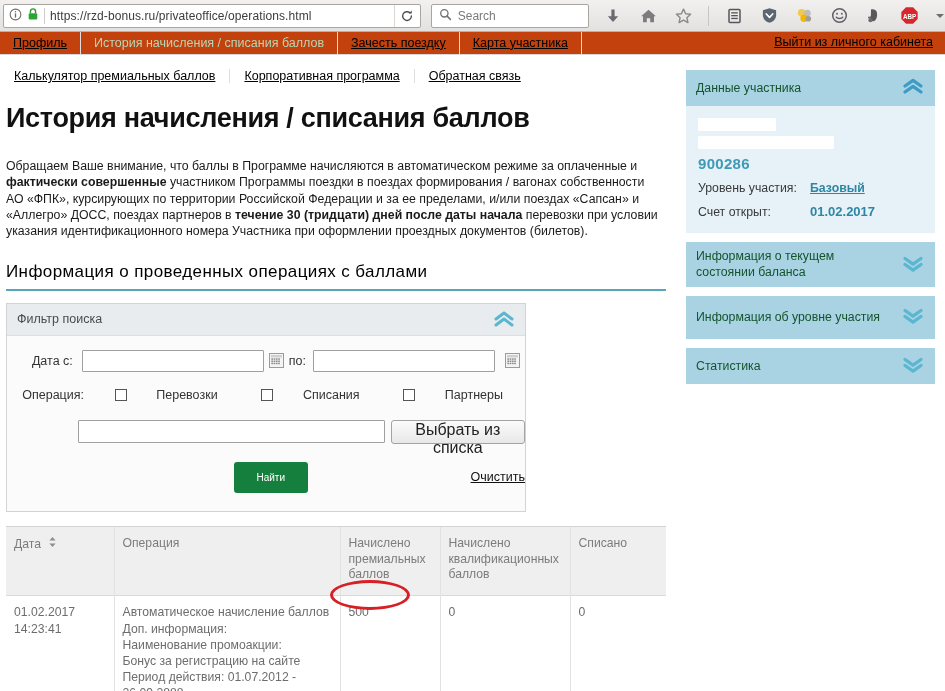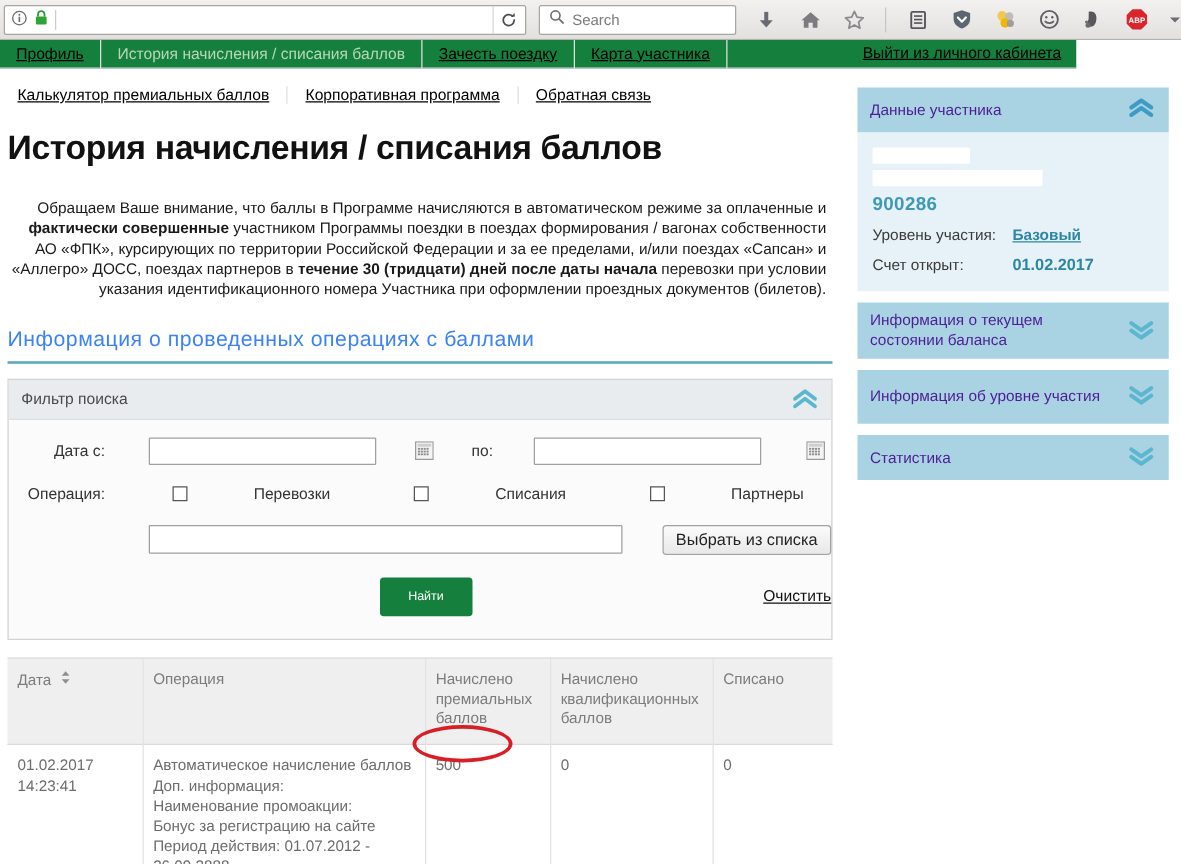--- a/index.html
+++ b/index.html
@@ -41,22 +41,22 @@
     background: #fff; border: 1px solid #a9a6a1; border-radius: 2px;
     display: flex; align-items: center; gap: 6px; padding-left: 7px;
   }
   .search-ph { color: #7a7a7a; font-size: 12px; }
   .tb-icons { margin-left: 14px; display: flex; align-items: center; gap: 15px; }
   .tb-ico { width: 20px; height: 20px; display: flex; align-items: center; justify-content: center; cursor: pointer; }
   .vsep { width: 1px; height: 20px; background: #c9c6c2; }
 
   
   #nav-primary {
-    position: absolute; left: 0; top: 32px; width: 861px; height: 23px;
-    background: #15803d; border-bottom: 1px solid #d8d8d8;
+    position: absolute; left: 0; top: 32px; width: 945px; height: 23px;
+    background: #c2410c; border-bottom: 1px solid #d8d8d8;
     display: flex; align-items: center;
     font-size: 12.5px;
   }
   .nav-item { padding: 0 13px; height: 23px; line-height: 23px; white-space: nowrap;
               border-right: 1px solid #dedede; cursor: pointer; }
   .nav-item a { color: #000; text-decoration: underline; }
   .nav-item.active { color: #b9d9b9; text-decoration: none; cursor: default; }
   .nav-item.active span { color: #b7d7b7; }
   #logout-link {
     position: absolute; right: 12px; top: 3px;
@@ -71,53 +71,53 @@
   #nav-secondary .nav2 span { color: #000; text-decoration: underline; margin-top: 32px; }
 
   
   #main { position: absolute; left: 0; top: 95px; width: 672px; }
   #page-title {
     font-size: 27px; font-weight: bold; color: #111;
     margin: 8px 0 0 6px; letter-spacing: -.3px;
   }
   #intro {
     margin: 24px 6px 0 6px; width: 655px;
-    font-size: 12.3px; color: #1a1a1a; line-height: 1.33; text-align: right;
+    font-size: 12.3px; color: #1a1a1a; line-height: 1.33; text-align: left;
   }
   #intro b { font-weight: bold; }
   #section-heading {
     margin: 22px 0 0 6px; width: 660px;
-    font-size: 17px; color: #3b82f6; letter-spacing: .4px;
+    font-size: 17px; color: #000000; letter-spacing: .4px;
     padding-bottom: 7px; border-bottom: 2px solid #58a7b8;
   }
 
   
   #filter-panel {
-    margin: 12px 0 0 6px; width: 660px;
+    margin: 12px 0 0 6px; width: 520px;
     background: #fbfbfb; border: 1px solid #d3d3d3;
   }
   #filter-header {
     height: 32px; background: #e9ecee; border-bottom: 1px solid #dcdfe1;
     display: flex; align-items: center; padding: 0 10px;
     font-size: 12.5px; color: #4a4a4a;
   }
   .chev-btn { margin-left: auto; cursor: pointer; display: flex; }
   #filter-body { padding: 14px 0 18px 0; }
   .frow { display: flex; align-items: center; font-size: 12.5px; color: #333; justify-content: space-between; }
   .flabel { width: 86px; text-align: right; padding-right: 9px; }
   .finput {
     height: 22px; background: #fff; border: 1px solid #a0a0a0; border-radius: 1px;
   }
   .cal-ico { width: 15px; height: 15px; margin: 0 5px; cursor: pointer; flex: none; }
   .cbx { width: 12px; height: 12px; border: 1px solid #555; background: #fff; display: inline-block; cursor: pointer; flex: none; }
   .cbx-label { margin: 0 22px 0 8px; white-space: nowrap; }
   #btn-select {
     height: 24px; padding: 0 10px; margin-left: 6px;
     background: linear-gradient(#fbfbfb,#e8e8e8); border: 1px solid #a3a3a3; border-radius: 3px;
-    font-size: 13px; color: #222; cursor: pointer;
+    font-size: 16px; color: #222; cursor: pointer;
     font-family: "Liberation Sans", sans-serif;
   }
   #btn-find {
     width: 74px; height: 31px; background: #15803d; border: none; border-radius: 3px;
     color: #fff; font-size: 10px; cursor: pointer;
     font-family: "Liberation Sans", sans-serif;
   }
   #btn-clear { margin-left: 22px; font-size: 12.5px; color: #111; text-decoration: underline; cursor: pointer; }
 
   
@@ -134,21 +134,21 @@
     border-right: 1px solid #e2e2e2; border-top: 1px solid #d9d9d9; background: #fff;
   }
   table.ops tbody td:last-child { border-right: none; }
   .sort-ico { display: inline-block; margin-left: 4px; vertical-align: middle; }
 
   
   #sidebar { position: absolute; left: 686px; top: 70px; width: 249px; }
   .panel { margin-bottom: 9px; }
   .panel-head {
     background: #a9d3e3; min-height: 29px; padding: 7px 10px;
-    display: flex; align-items: center; font-size: 12.3px; color: #4c1d95;
+    display: flex; align-items: center; font-size: 12.3px; color: #14532d;
     cursor: pointer; line-height: 1.25;
   }
   .panel-head.big { min-height: 43px; }
   .panel-head .ptitle { flex: 1; padding-right: 8px; }
   .panel-body { background: #e6f2f7; padding: 12px 12px 14px 12px; font-size: 12.3px; }
   .redact { background: #ffffff; height: 13px; border-radius: 1px; }
   .member-id { color: #3f99b5; font-size: 15px; font-weight: bold; letter-spacing: .3px; }
   .kv { display: flex; align-items: baseline; margin-top: 9px; font-size: 12.3px; color: #3a3a3a; }
   .kv .k { width: 112px; }
   .kv .v-link { color: #2c86a4; text-decoration: underline; font-weight: bold; cursor: pointer; }
@@ -176,20 +176,21 @@
           </svg>
       </span>
       <span>
         <svg width="12" height="14" viewBox="0 0 14 16">
             <path d="M4 7V5a3 3 0 016 0v2" fill="none" stroke="#2b9b32" stroke-width="1.7"></path>
             <rect x="2" y="7" width="10" height="7.5" rx="1.2" fill="#2fa336"></rect>
           </svg>
       </span>
     </div>
     <span class="divider"></span>
+    <span class="url-text">https://rzd-bonus.ru/privateoffice/operations.html</span>
     <span class="reload-btn">
       <svg width="14" height="14" viewBox="0 0 16 16">
           <path d="M13 8a5 5 0 11-1.6-3.6" fill="none" stroke="#4d4d4d" stroke-width="1.6" stroke-linecap="round"></path>
           <path d="M13.4 1.6v3.4h-3.4z" fill="#4d4d4d"></path>
         </svg>
     </span>
   </div>
 
   <div class="searchbar">
     <span>

